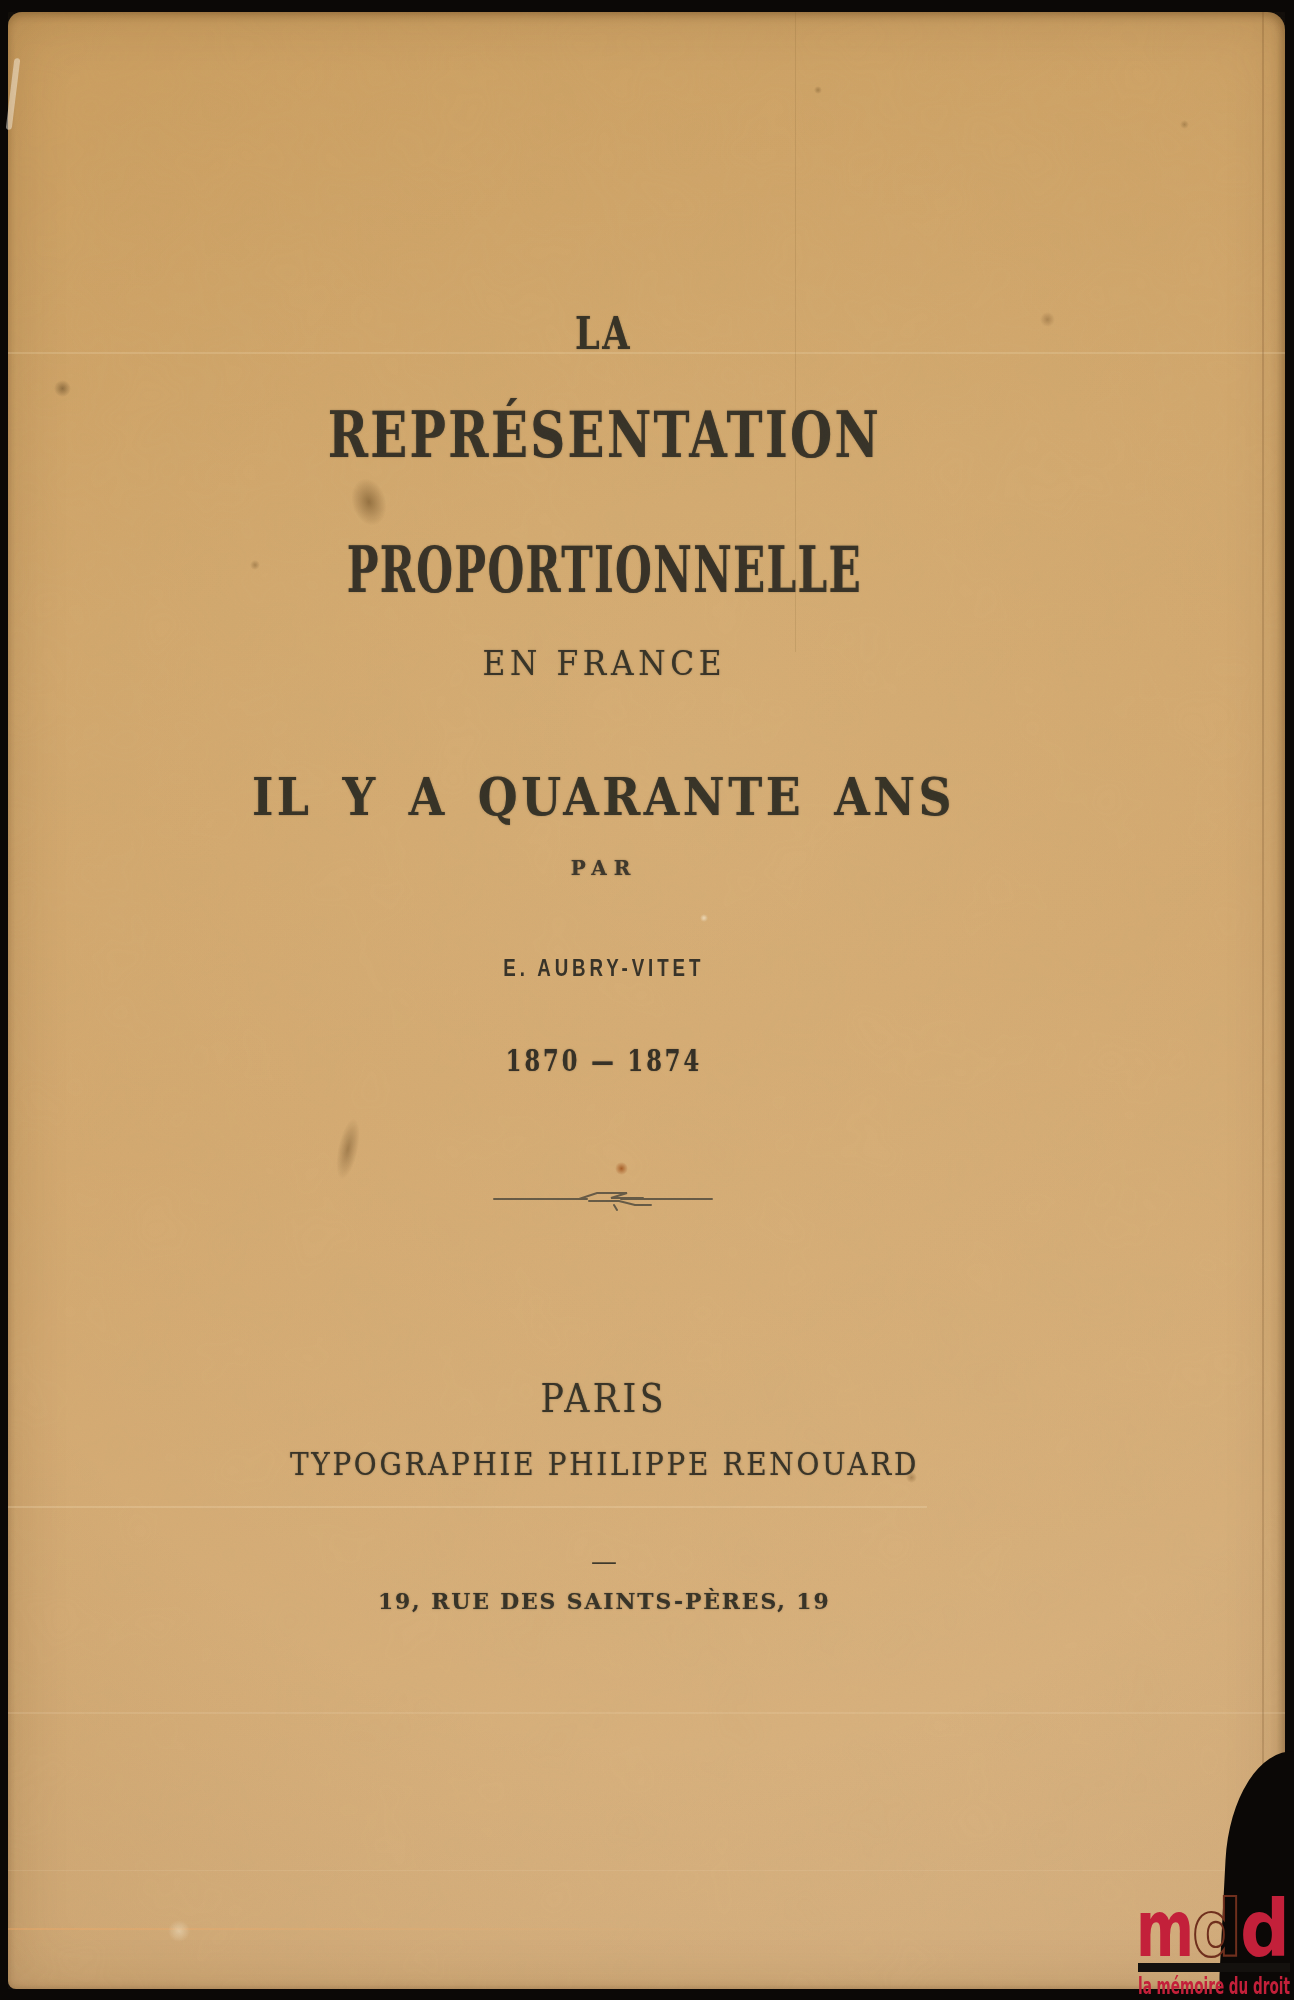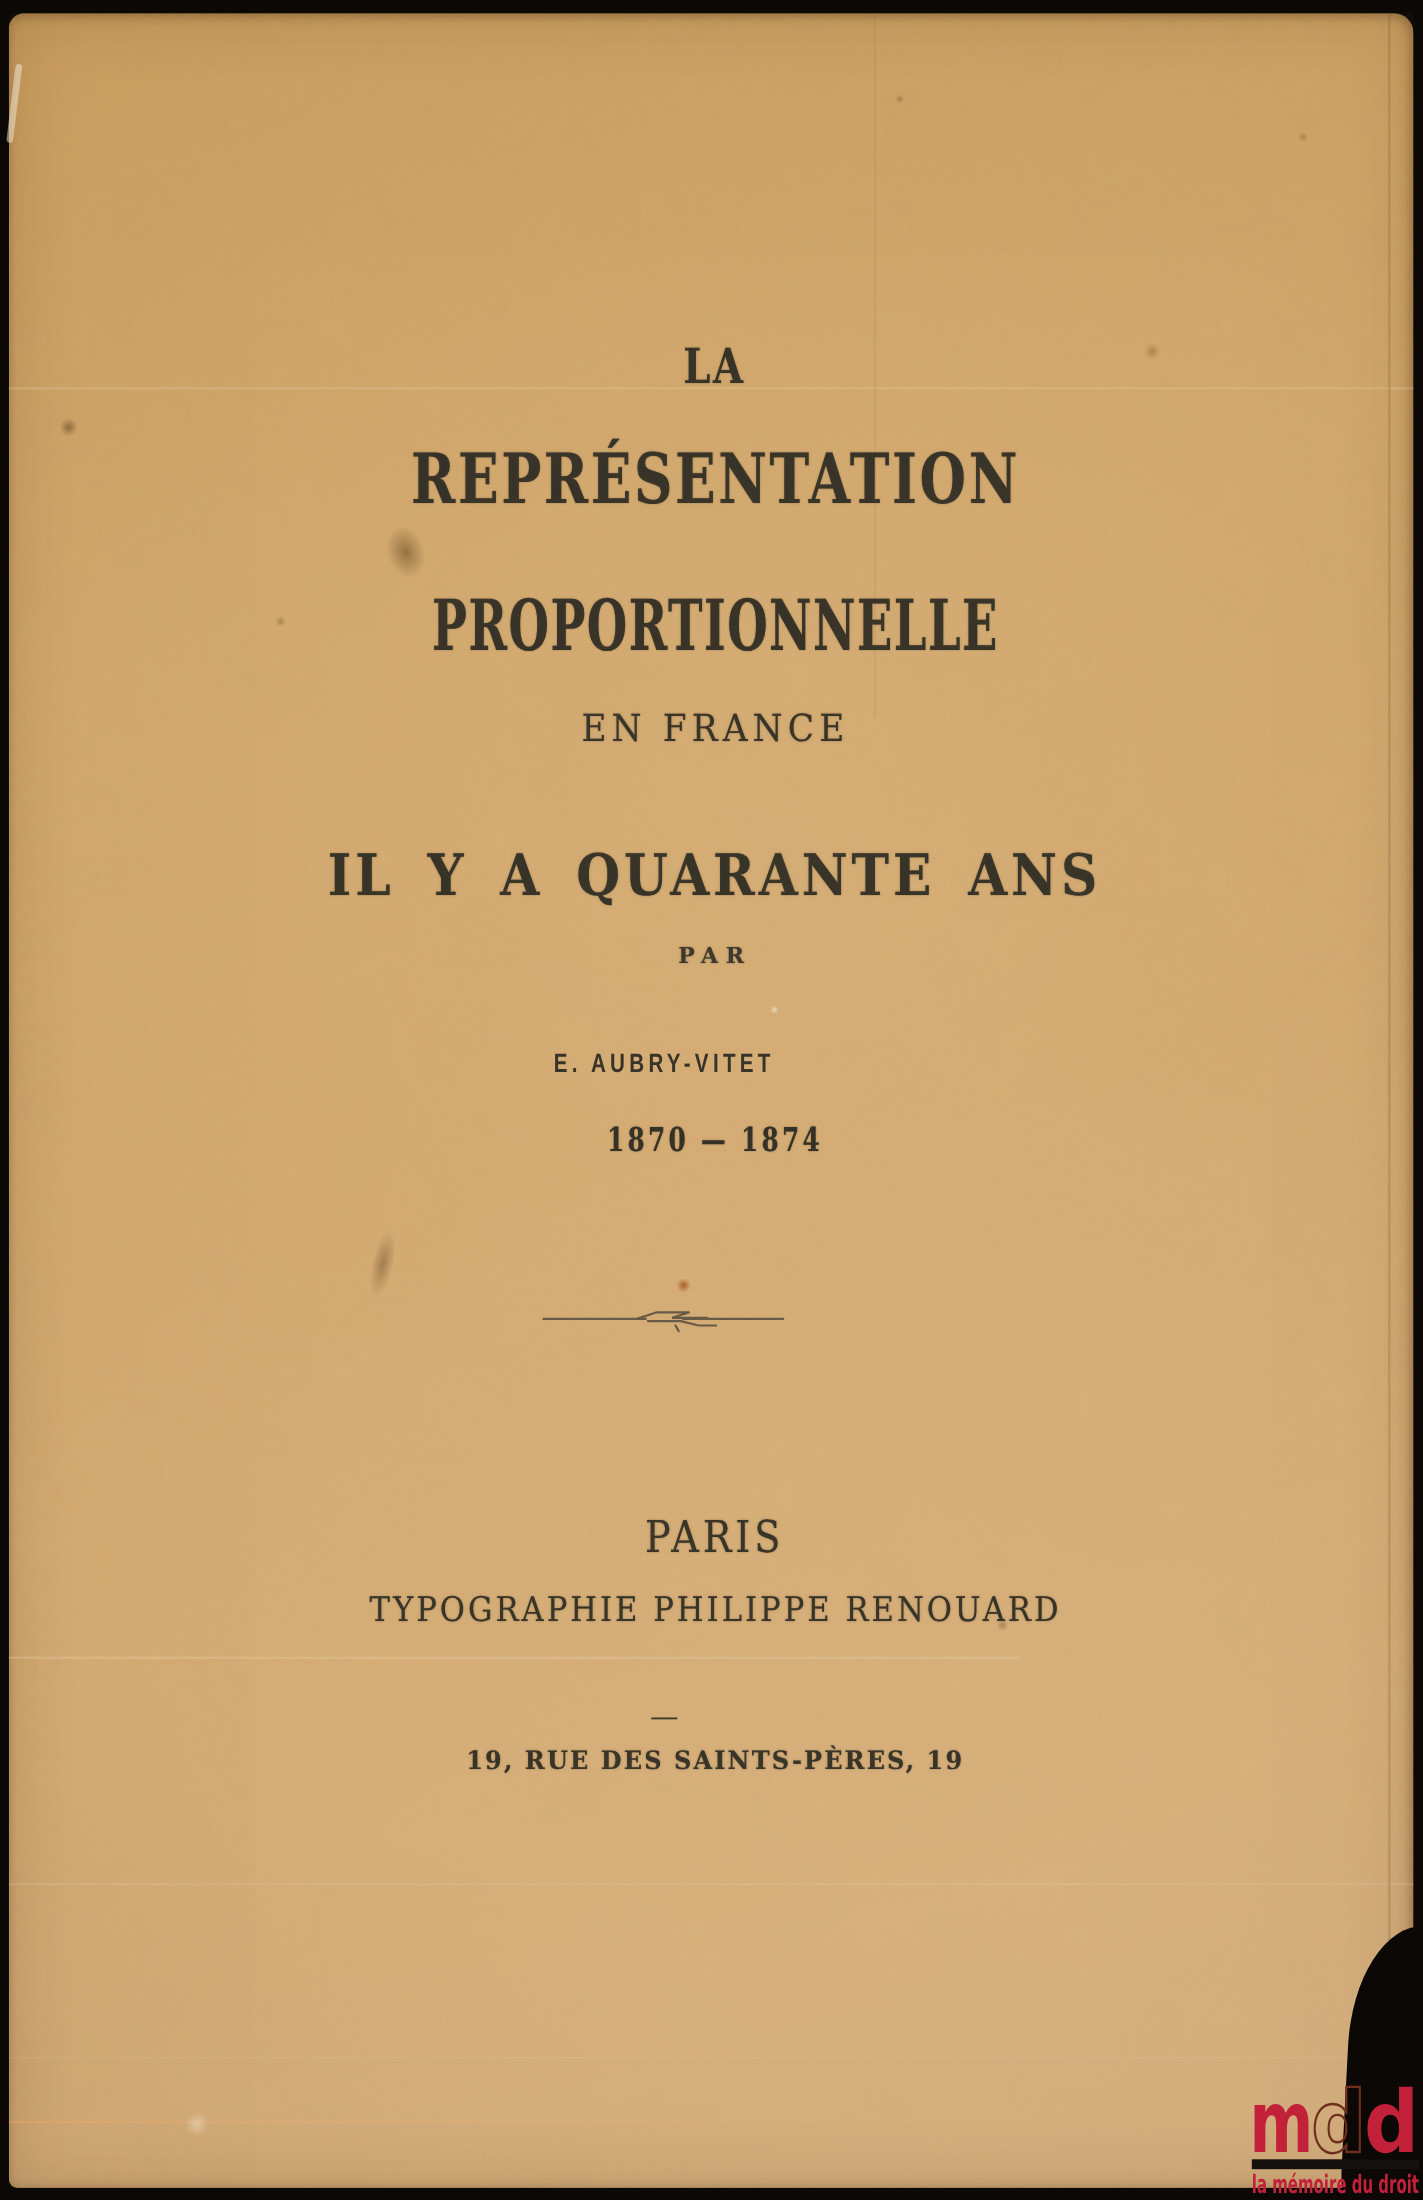--- a/index.html
+++ b/index.html
@@ -8,31 +8,31 @@
   
   #paper{position:absolute;left:8px;top:12px;width:1277px;height:1977px;
          border-radius:14px 18px 2px 8px;
          background:
            radial-gradient(ellipse 120% 90% at 54% 38%, rgba(255,236,200,0.10) 0%, rgba(255,236,200,0) 55%, rgba(110,65,20,0.16) 100%),
            linear-gradient(168deg,#cc9f60 0%, #d2a76c 28%, #d4a970 52%, #d8b07b 78%, #dcb787 100%);
          box-shadow: inset 0 0 60px rgba(80,45,10,0.18), inset -4px 0 10px rgba(70,40,10,0.25), inset 0 4px 8px rgba(70,40,10,0.2);}
   .line{position:absolute;left:0;width:1192px;text-align:center;line-height:1;white-space:nowrap;
         color:rgba(47,44,36,0.92);}
   .sq{display:inline-block;transform-origin:50% 50%;}
-  .soft{text-shadow:0 0 1px rgba(50,46,38,0.55), 0 0 3px rgba(60,55,40,0.18);padding-left:46px;}
+  .soft{text-shadow:0 0 1px rgba(50,46,38,0.55), 0 0 3px rgba(60,55,40,0.18);}
   
   .t-la{top:300px;font-size:44px;font-weight:700;letter-spacing:3px;}
   .t-main{top:392px;font-size:63px;font-weight:700;letter-spacing:3px;color:rgba(44,42,35,0.88);}
   .t-sub{top:526px;font-size:64px;font-weight:700;letter-spacing:2px;color:rgba(46,43,36,0.9);}
   .t-region{top:634px;font-size:34px;font-weight:400;letter-spacing:5px;}
   .t-series{top:723px;font-size:52px;font-weight:700;letter-spacing:4px;word-spacing:12px;margin-top:36px;}
   .t-par{top:846px;font-size:20px;font-weight:700;letter-spacing:7px;color:rgba(52,48,40,0.9);}
   .t-author{top:944px;font-size:24px;font-weight:700;letter-spacing:5px;
             font-family:"Liberation Sans",sans-serif;color:rgba(43,41,35,0.95);}
-  .t-years{top:1010px;font-size:30px;font-weight:700;letter-spacing:4px;color:rgba(45,42,35,0.95);}
+  .t-years{top:1034px;font-size:30px;font-weight:700;letter-spacing:4px;color:rgba(45,42,35,0.95);}
   
   .t-city{top:1366px;font-size:40px;font-weight:400;letter-spacing:4px;}
   .t-printer{top:1437px;font-size:31px;font-weight:400;letter-spacing:3px;}
   .t-address{top:1577px;font-size:23px;font-weight:700;letter-spacing:2px;}
   .t-dash{top:1536px;font-size:26px;font-weight:400;}
   .t-year{top:1564px;font-size:29px;font-weight:400;letter-spacing:5px;}
   
   #ornament{position:absolute;left:483px;top:1176px;width:224px;height:26px;}
   
   .crease{position:absolute;pointer-events:none;}

